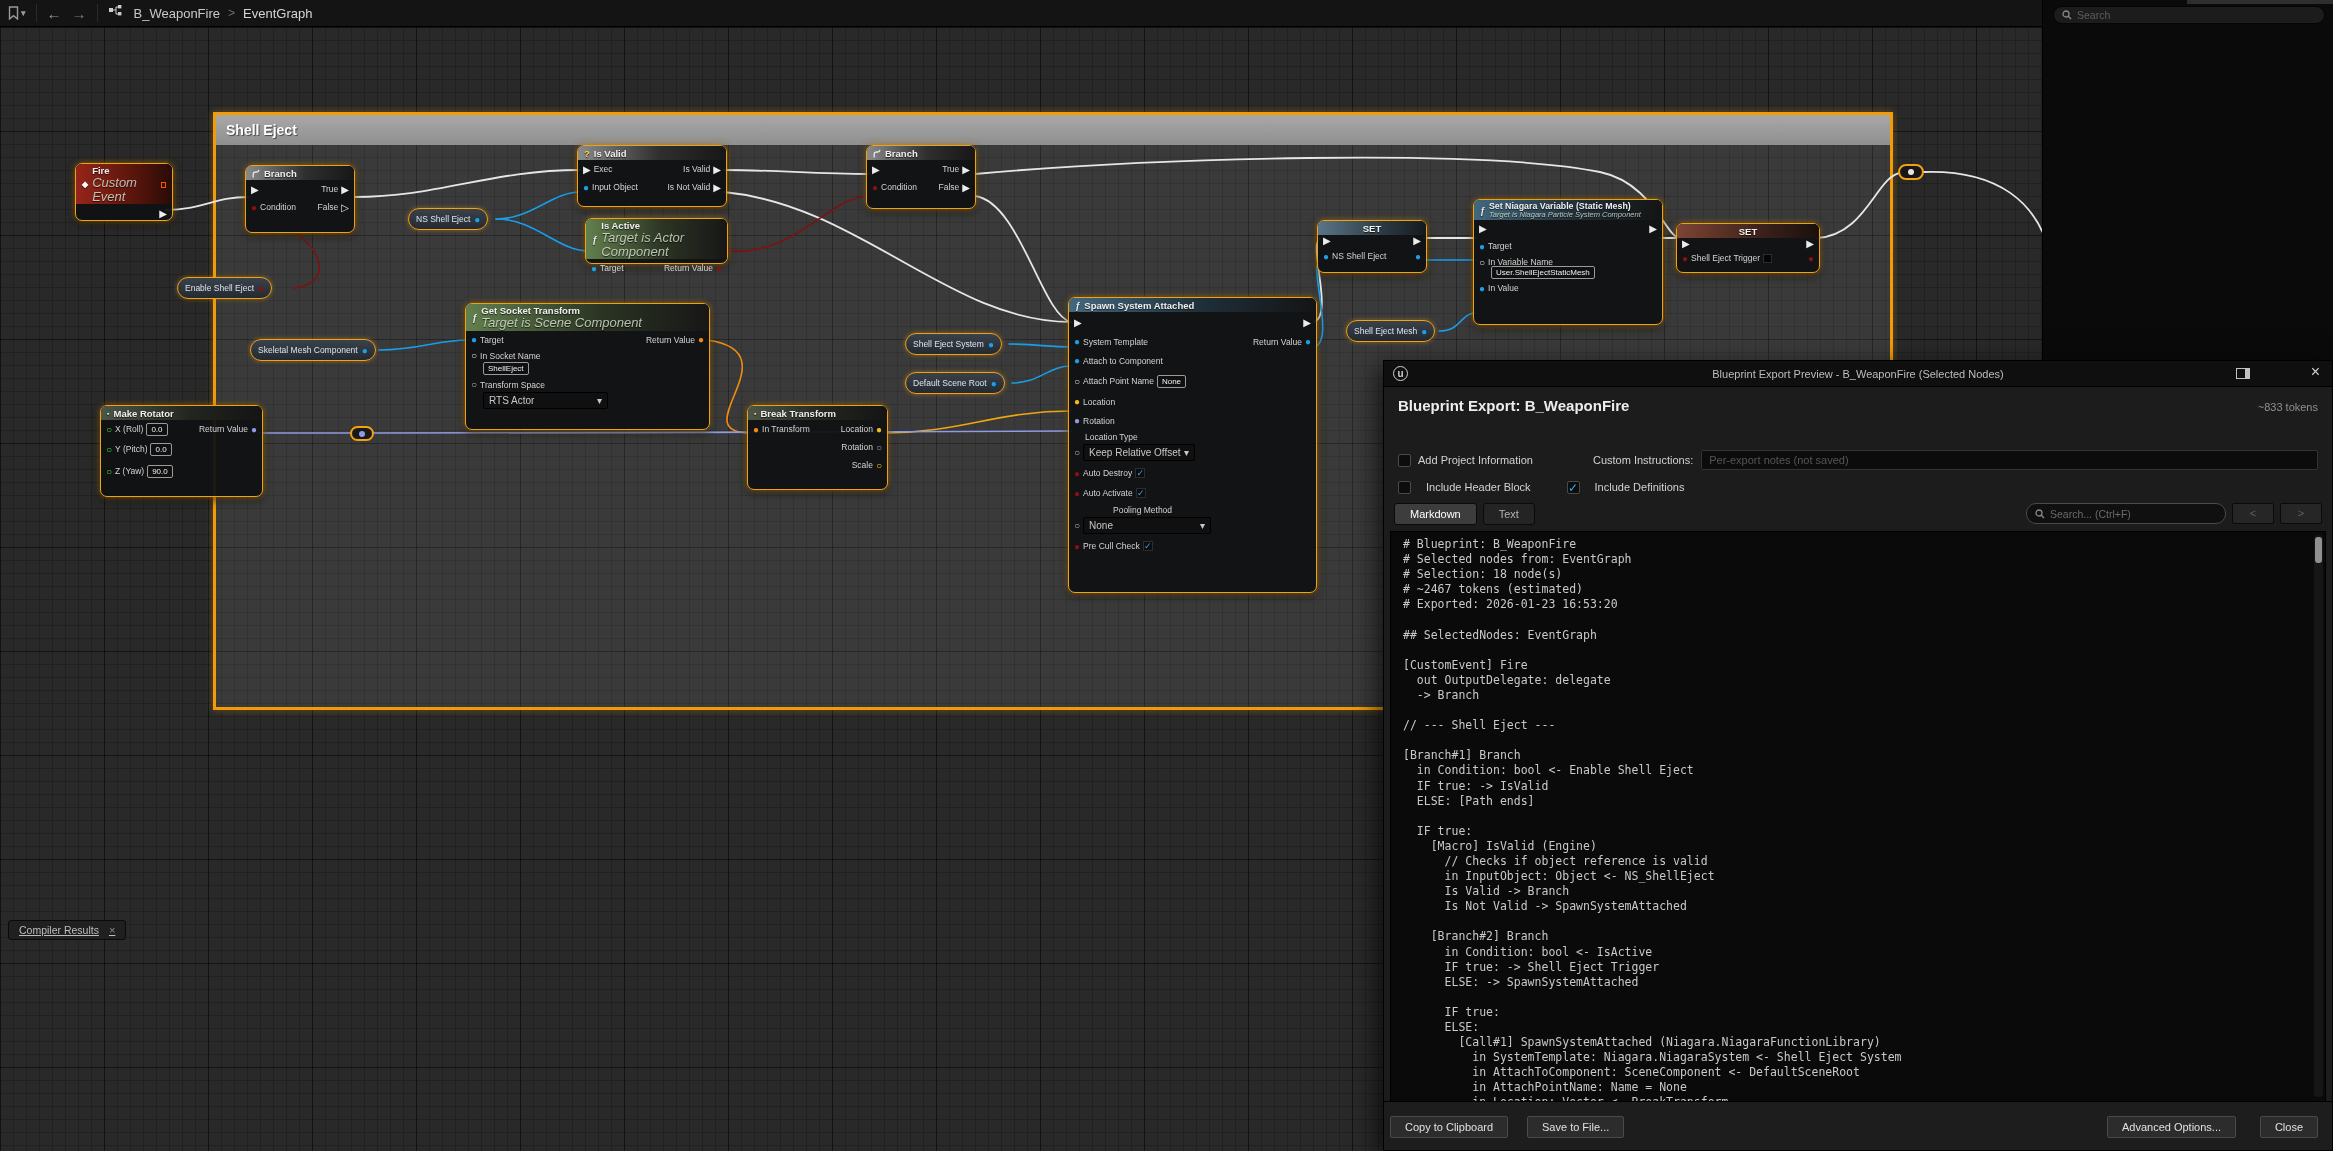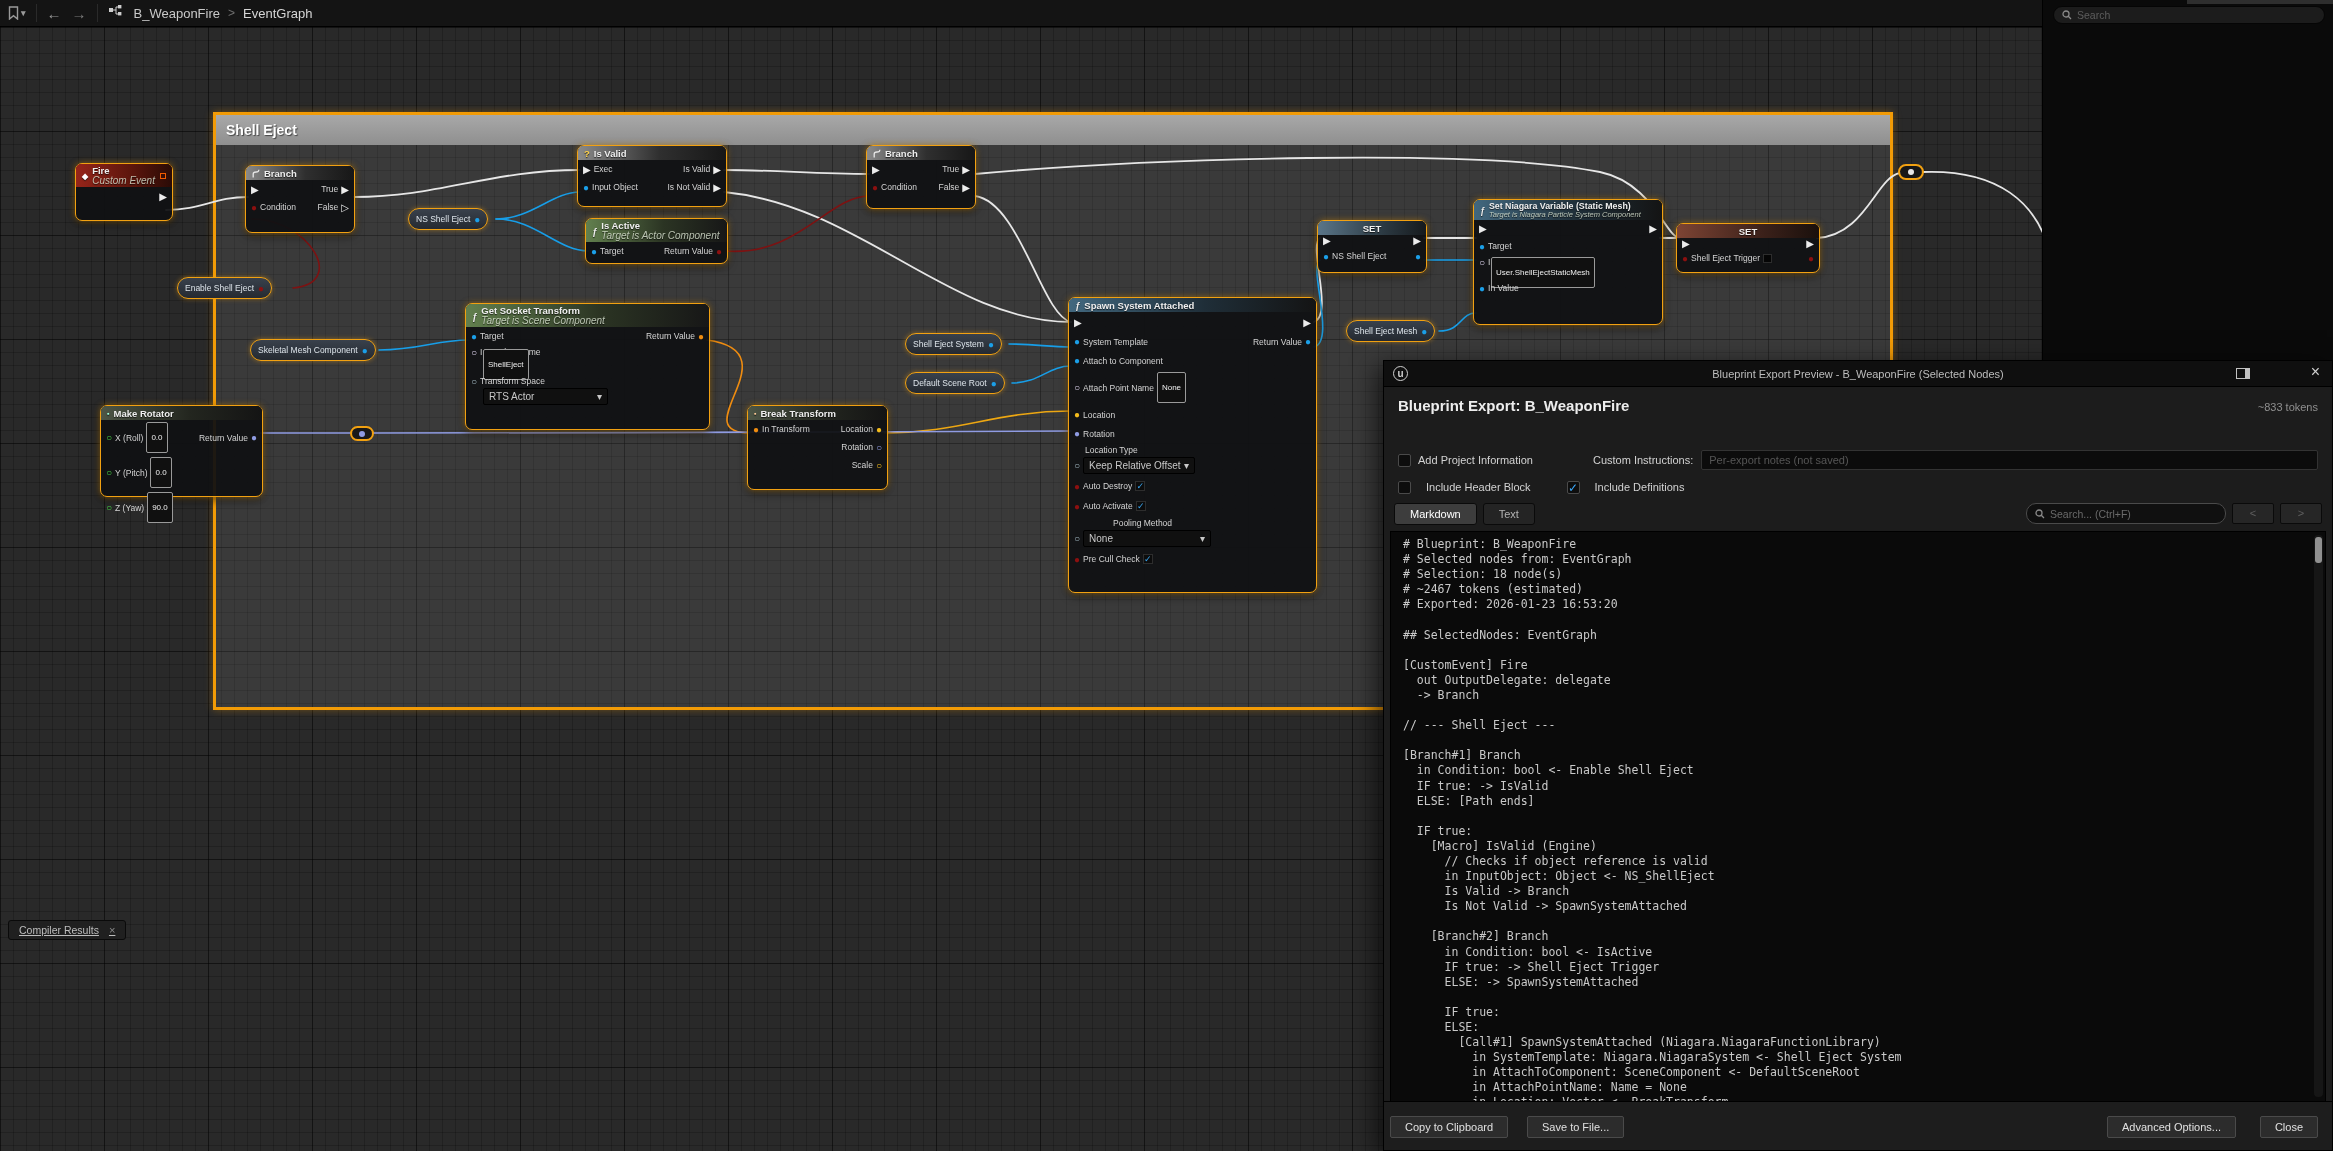--- a/index.html
+++ b/index.html
@@ -29,36 +29,36 @@
     border:3px solid #f29b06; background:rgba(215,215,215,.10); box-shadow:0 0 8px rgba(242,155,6,.35); }
   .comment-header { height:30px; background:linear-gradient(180deg,#a8a8a8,#8f8f8f); display:flex; align-items:center;
     padding:0 10px; font-size:14px; font-weight:bold; color:#fff; text-shadow:1px 1px 1px rgba(0,0,0,.55); }
   .wires { position:absolute; left:0; top:0; width:2333px; height:1151px; z-index:3; pointer-events:none; }
 
   
   .node { position:absolute; z-index:4; background:rgba(16,17,19,.94); border:1.5px solid #f2a111; border-radius:7px;
     box-shadow:0 0 6px rgba(242,161,17,.5), 0 3px 8px rgba(0,0,0,.6); color:#d8d8d8; font-size:8.5px; }
   .nh { border-radius:5px 5px 0 0; padding:2px 6px 1px 6px; font-weight:bold; font-size:9.5px; color:#efefef;
     display:flex; align-items:center; gap:4px; text-shadow:0 1px 1px rgba(0,0,0,.7); }
-  .nh .sub { display:block; font-weight:normal; font-style:italic; font-size:10px; color:rgba(235,245,225,.75); }
+  .nh .sub { display:block; font-weight:normal; font-style:italic; font-size:13px; color:rgba(235,245,225,.75); }
   .nh-col { display:flex; flex-direction:column; line-height:1.05; }
   .hdr-gray  { background:linear-gradient(90deg,#8a8a8a,#2f2f2f 55%,#171717); }
   .hdr-green { background:linear-gradient(90deg,#62804e,#2b3423 55%,#171717); }
   .hdr-blue  { background:linear-gradient(90deg,#42687f,#1f2e38 55%,#141414); }
   .hdr-fire  { background:linear-gradient(90deg,#96251a,#5a150c 60%,#2a0b06); }
   .hdr-olive { background:linear-gradient(90deg,#4d5646,#23261f 55%,#141414); }
   .hdr-steel { background:linear-gradient(90deg,#5a7588,#2c3a43 60%,#161a1d); }
   .hdr-rust  { background:linear-gradient(90deg,#7d4434,#3c211a 60%,#1a100c); }
   .nrow { display:flex; justify-content:space-between; align-items:center; padding:2px 5px; min-height:18px; }
   .lp,.rp { display:flex; align-items:center; gap:3px; }
   .p { font-size:10px; line-height:9px; display:inline-block; }
   .c-exec{color:#ececec} .c-blue{color:#1b9fe8} .c-red{color:#8c1010} .c-org{color:#ef8c10}
   .c-lav{color:#8f9be2} .c-grn{color:#44d244} .c-vec{color:#f3bb1c} .c-name{color:#d9cfe8} .c-enum{color:#9fb4bd}
   .plabel { font-size:8.5px; color:#d4d4d4; }
-  .mini-field { background:#101010; border:1px solid #9a9a9a; color:#eee; font-size:8px; padding:10px 4px; border-radius:2px; }
+  .mini-field { background:#101010; border:1px solid #9a9a9a; color:#eee; font-size:8px; padding:1px 4px; border-radius:2px; }
   .mini-select { background:#101010; border:1px solid #000; color:#c8c8c8; font-size:10px; padding:2px 5px; border-radius:2px;
     display:flex; justify-content:space-between; align-items:center; }
   .stack { padding:0 5px 2px 5px; }
   .ncheck { width:10px; height:10px; background:#0c0c0c; border:1px solid #2d2d2d; color:#38a6f2; font-size:9px;
     line-height:9px; text-align:center; display:inline-block; }
   .blackbox { width:9px; height:9px; background:#050505; border:1px solid #2d2d2d; display:inline-block; }
   .delegate { width:6px; height:6px; border:1.5px solid #f05a00; display:inline-block; margin-left:auto; }
   .pill { position:absolute; z-index:4; height:22px; border-radius:11px; border:1.5px solid #f2a111;
     background:linear-gradient(180deg,#39414c,#252a31); box-shadow:0 0 5px rgba(242,161,17,.45);
     display:flex; align-items:center; gap:4px; padding:0 7px; font-size:8.5px; color:#dde4ea; white-space:nowrap; }

